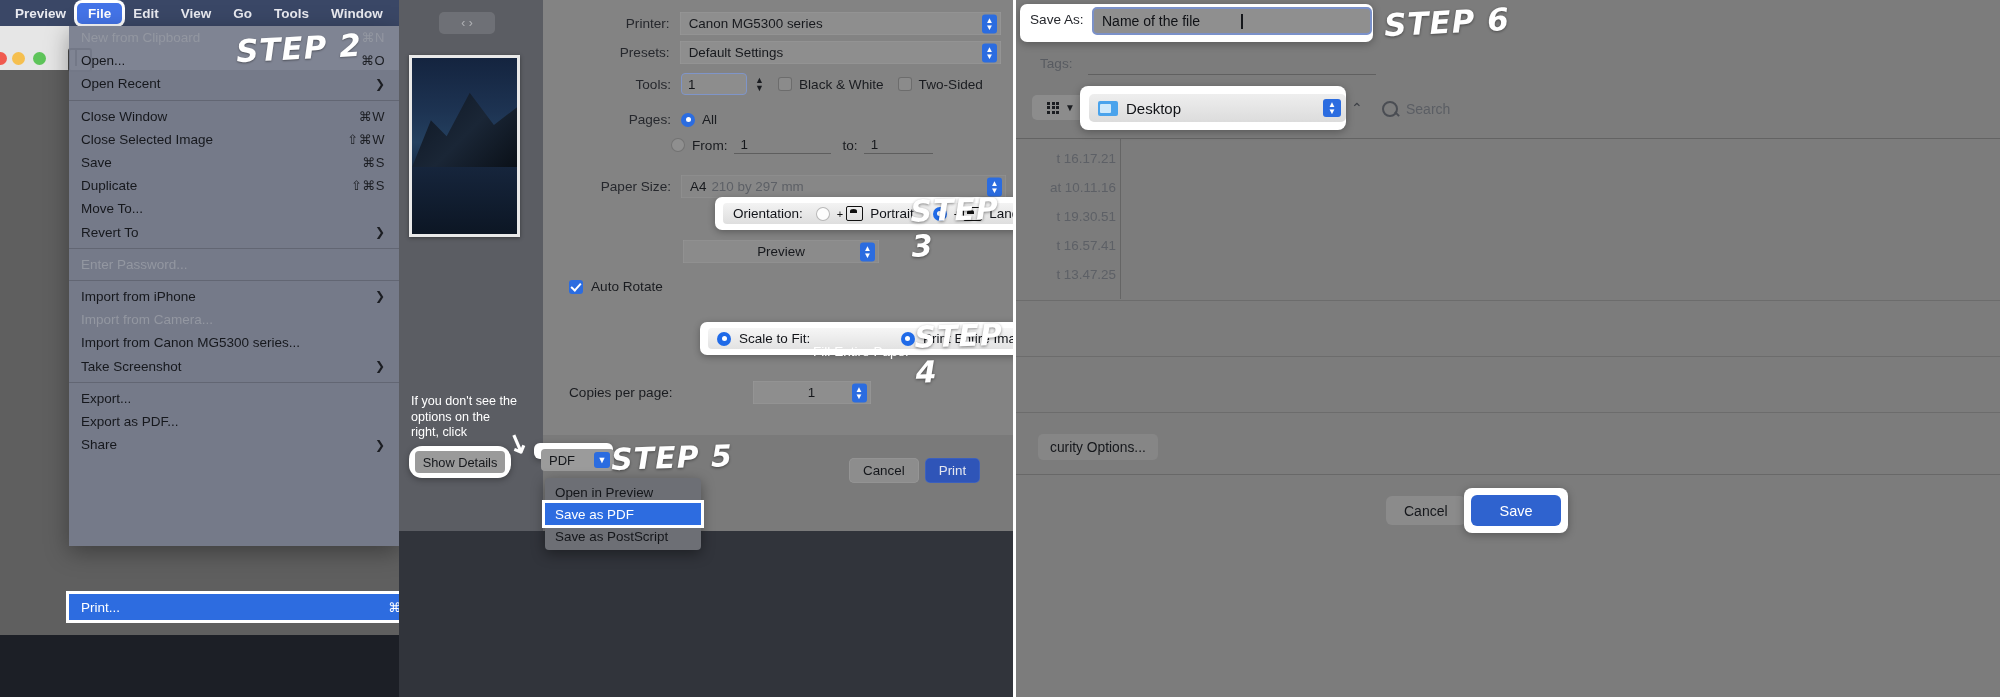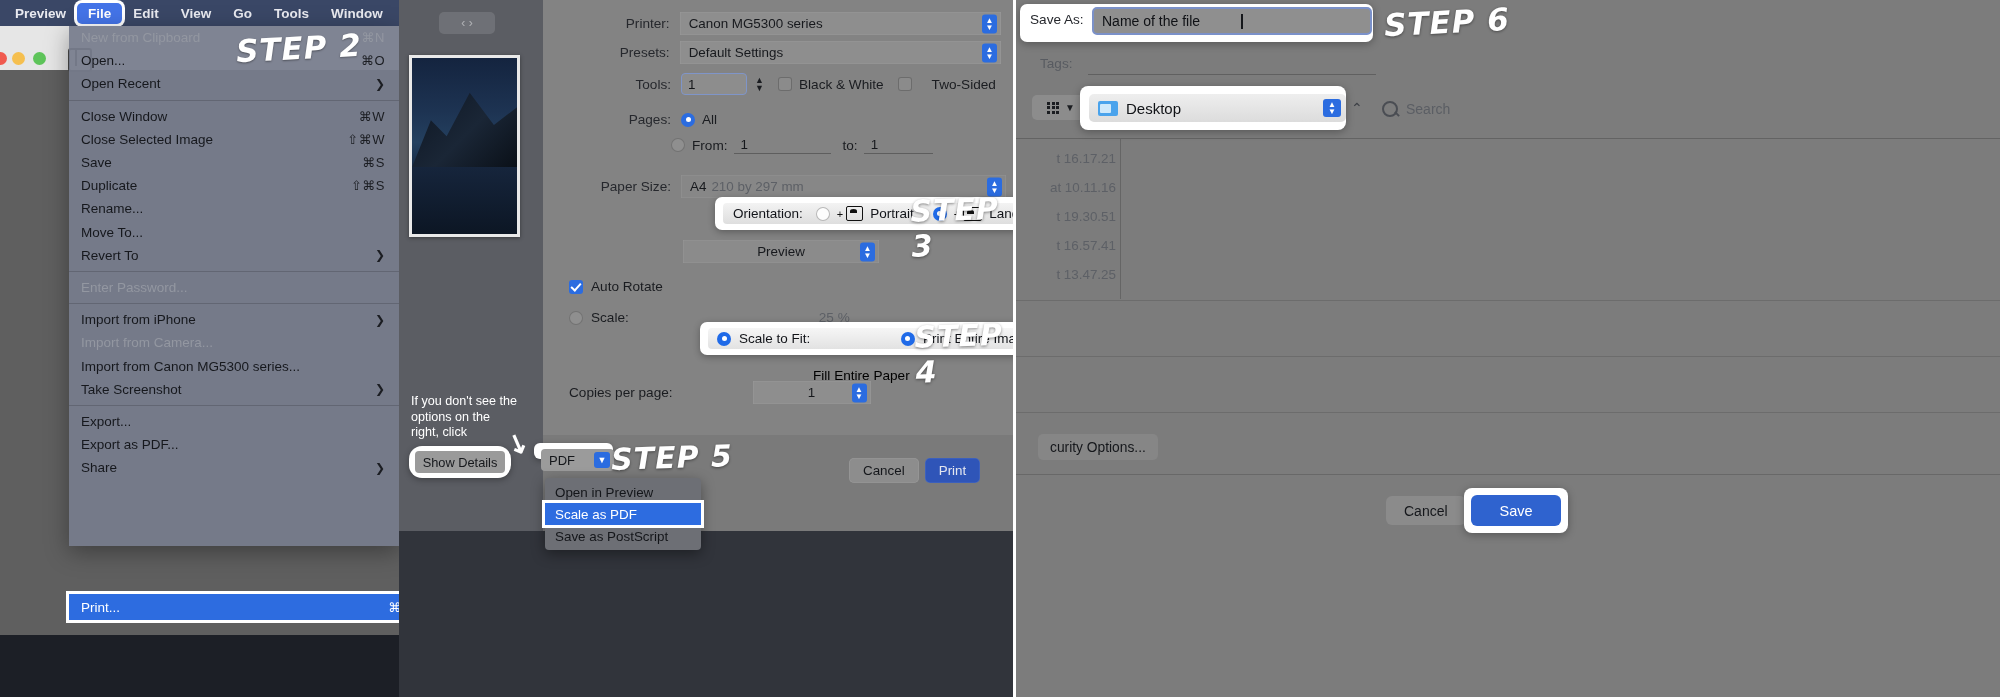--- a/index.html
+++ b/index.html
@@ -205,23 +205,20 @@
         </div>
         <div class="mi">
           <span>Save</span>
           <span class="k">⌘S</span>
         </div>
         <div class="mi">
           <span>Duplicate</span>
           <span class="k">⇧⌘S</span>
         </div>
         <div class="mi">
-          <span>Rename...</span>
-        </div>
-        <div class="mi">
           <span>Move To...</span>
         </div>
         <div class="mi">
           <span>Revert To</span>
           <span class="arrow">❯</span>
         </div>
         <div class="sep"></div>
         <div class="mi dis">
           <span>Enter Password...</span>
         </div>
@@ -294,21 +291,21 @@
 
         <div class="row" style="left:18px;top:73px;width:450px;">
           <span class="lbl" style="width:110px;">Tools:</span>
           <div class="txtfield" style="margin-left:10px;">
             <span>1</span>
           </div>
           <div class="stepv">▲<br>▼</div>
           <div class="chk" style="margin-left:12px;"></div>
           <span style="margin-left:7px;">Black &amp; White</span>
           <div class="chk" style="margin-left:14px;"></div>
-          <span style="margin-left:20px;">Two-Sided</span>
+          <span style="margin-left:7px;">Two-Sided</span>
         </div>
 
         <div class="row" style="left:18px;top:112px;width:440px;">
           <span class="lbl" style="width:110px;">Pages:</span>
           <div class="radio on" style="margin-left:10px;"></div>
           <span style="margin-left:7px;">All</span>
         </div>
 
         <div class="row" style="left:128px;top:136px;width:340px;">
           <div class="radio"></div>
@@ -350,36 +347,31 @@
             <span>Preview</span>
             <span class="stepper-blue">▲<br>▼</span>
           </div>
         </div>
 
         <div class="row" style="left:26px;top:279px;">
           <div class="chk on"></div>
           <span style="margin-left:8px;">Auto Rotate</span>
         </div>
 
-        <div class="row" style="left:26px;top:310px;width:420px;">
-          <div class="radio"></div>
-          <span style="margin-left:8px;">Scale:</span>
-          <span class="dim" style="margin-left:190px;">25 %</span>
-        </div>
 
         <div class="hl-white scalefit-hl">
           <div class="scalefit-inner">
             <span class="radio-l on"></span>
             <span>Scale to Fit:</span>
             <span class="radio-l on" style="margin-left:auto;"></span>
             <span>Print Entire Image</span>
           </div>
         </div>
 
-        <div class="row" style="left:270px;top:368px;color:#000000;align-items:center;">
+        <div class="row" style="left:270px;top:344px;color:#ffffff;align-items:center;">
           <span>Fill Entire Paper</span>
         </div>
 
         <div class="row" style="left:26px;top:381px;width:420px;">
           <span>Copies per page:</span>
           <div class="popup" style="width:118px;margin-left:80px;justify-content:center;padding:0;">
             <span>1</span>
             <span class="stepper-blue">▲<br>▼</span>
           </div>
         </div>
@@ -402,21 +394,21 @@
       <div class="pdf-btn">
         <span>PDF</span>
         <span class="pdf-chev">▼</span>
       </div>
     </div>
     <div class="pdfmenu" id="pdfMenu">
         <div class="pmi">
           <span>Open in Preview</span>
         </div>
         <div class="pmi sel">
-          <span>Scale as PDF</span>
+          <span>Save as PDF</span>
         </div>
         <div class="pmi">
           <span>Save as PostScript</span>
         </div>
       </div>
 
     <div class="stepword step3">STEP 3</div>
     <div class="stepword step4">STEP 4</div>
     <div class="stepword step5">STEP 5</div>
   </div>

